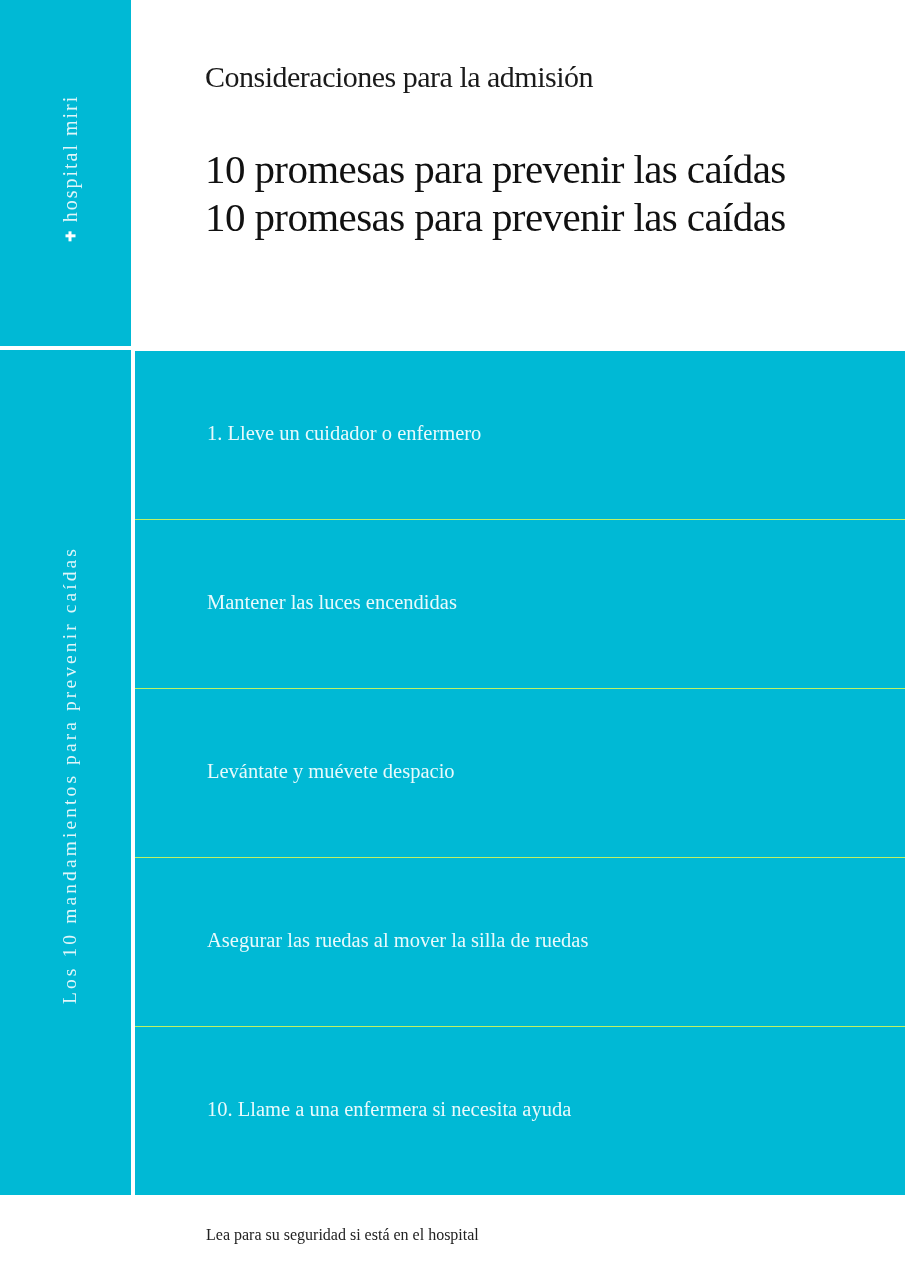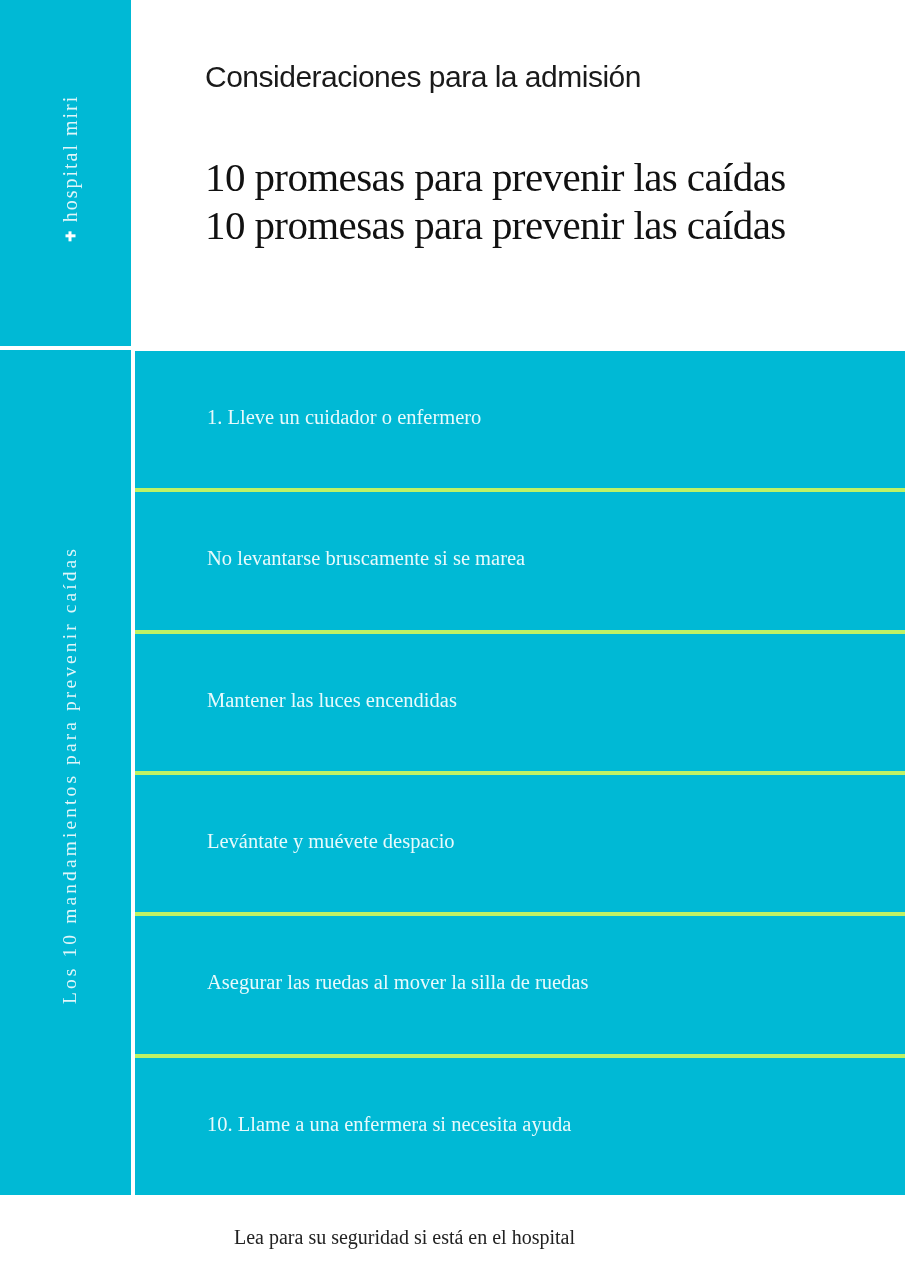--- a/index.html
+++ b/index.html
@@ -29,45 +29,45 @@
     .vert-brand .plus::before, .vert-brand .plus::after {
       content: ""; position: absolute; background: #ffffff;
     }
     .vert-brand .plus::before { left: 0; top: 3.5px; width: 10px; height: 3px; }
     .vert-brand .plus::after { left: 3.5px; top: 0; width: 3px; height: 10px; }
     .vert-section { top: 425px; font-size: 19.5px; letter-spacing: 3.1px; }
 
     .header { position: absolute; left: 205px; top: 0; }
     .subtitle {
       position: absolute; left: 0; top: 60px; white-space: nowrap;
-      font-family: Liberation Sans, sans-serif; font-size: 30px; color: #1a1a1a;
+      font-family: Liberation Serif, serif; font-size: 30px; color: #1a1a1a;
       letter-spacing: -0.5px;
     }
     .title {
-      position: absolute; left: 0; top: 153px; white-space: nowrap;
+      position: absolute; left: 0; top: 145px; white-space: nowrap;
       font-family: "Liberation Serif", serif; font-size: 41px; color: #111111;
       line-height: 48px; letter-spacing: -0.6px;
     }
 
     .list {
       position: absolute; left: 135px; top: 351px; width: 770px; height: 844px;
       display: flex; flex-direction: column;
     }
     .row {
       flex: 1; display: flex; align-items: center; padding-left: 72px;
-      border-bottom: 4px solid #bef264; box-sizing: border-box;
+      border-bottom: 1px solid #bef264; box-sizing: border-box;
       color: #e8fafc; font-family: "Liberation Serif", serif; font-size: 20.5px;
       cursor: pointer;
     }
     .row:last-child { border-bottom: none; }
     .row span { position: relative; top: -2px; }
 
     .footer {
       position: absolute; left: 206px; top: 1226px; white-space: nowrap;
-      font-family: "Liberation Serif", serif; font-size: 20px; color: #222222; margin-left: 28px;
+      font-family: "Liberation Serif", serif; font-size: 16px; color: #222222;
     }
   </style>
 </head>
 <body>
 
 <div class="side-top teal">
   <div class="vert vert-brand">
     <span class="plus"></span>
     <span>hospital miri</span>
   </div>
@@ -83,23 +83,20 @@
     <div>10 promesas para prevenir las caídas</div>
     <div>10 promesas para prevenir las caídas</div>
   </div>
 </div>
 
 <div class="list teal">
   <div class="row">
       <span>1. Lleve un cuidador o enfermero</span>
     </div>
   <div class="row">
-      <span>No levantarse bruscamente si se marea</span>
-    </div>
-  <div class="row">
       <span>Mantener las luces encendidas</span>
     </div>
   <div class="row">
       <span>Levántate y muévete despacio</span>
     </div>
   <div class="row">
       <span>Asegurar las ruedas al mover la silla de ruedas</span>
     </div>
   <div class="row">
       <span>10. Llame a una enfermera si necesita ayuda</span>

